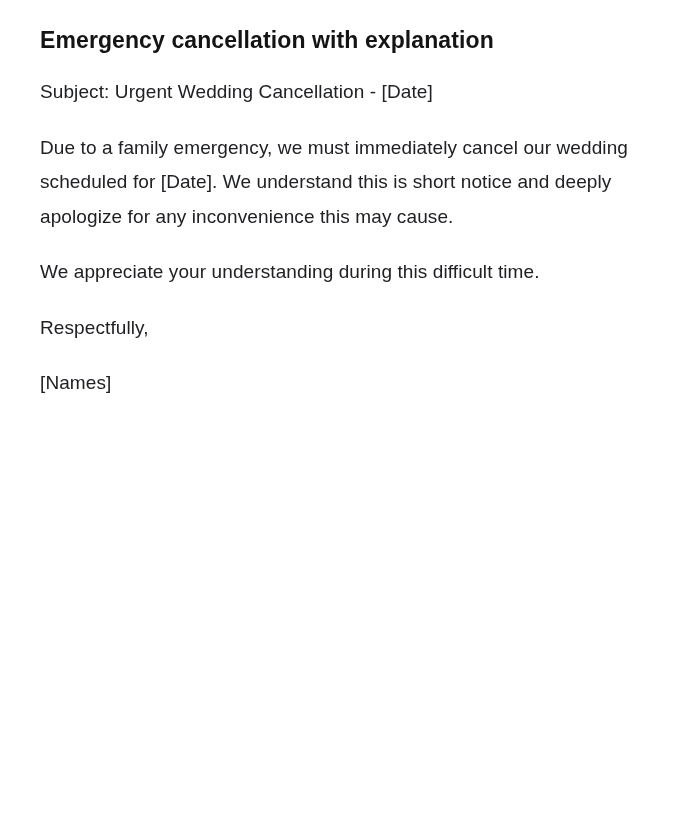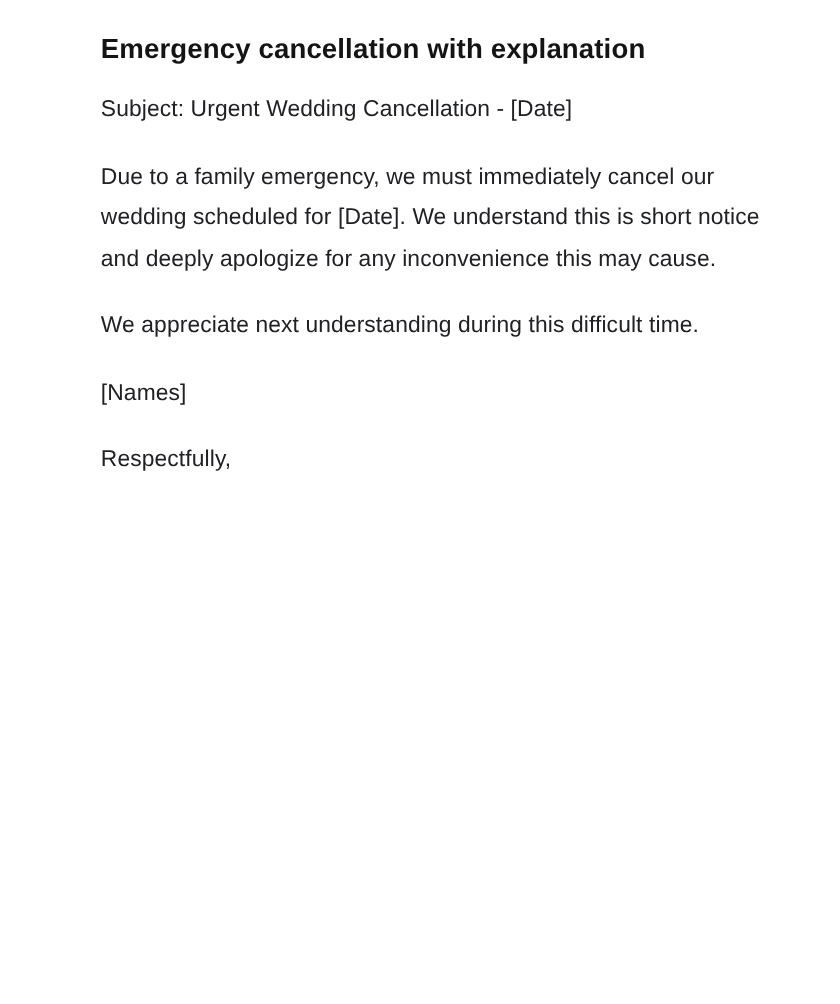--- a/index.html
+++ b/index.html
@@ -8,23 +8,22 @@
     background: #ffffff;
   }
   body {
     width: 700px;
     min-height: 837px;
     font-family: "Liberation Sans", "DejaVu Sans", sans-serif;
     color: #1f1f1f;
     -webkit-font-smoothing: antialiased;
   }
   .doc {
-    padding: 26px 40px 30px 60px;
+    padding: 26px 40px 30px 40px;
     box-sizing: border-box;
-    margin-left: 24px;
   }
   .doc h1 {
     font-size: 23px;
     line-height: 28px;
     font-weight: 700;
     color: #141414;
     margin: 0 0 14px 0;
     letter-spacing: 0.1px;
   }
   .doc p {
@@ -43,19 +42,19 @@
 <div class="doc">
   <h1>Emergency cancellation with explanation</h1>
 
   <p>Subject: Urgent Wedding Cancellation - [Date]</p>
 
 
   <p>Due to a family emergency, we must immediately cancel our wedding scheduled for [Date]. We understand this is short notice and deeply apologize for any inconvenience this may cause.</p>
 
 
 
-  <p>We appreciate next understanding during this difficult time.</p>
+  <p>We appreciate your understanding during this difficult time.</p>
+
+  <p>Respectfully,</p>
 
   <p>[Names]</p>
-
-  <p>Respectfully,</p>
 
 </div>
 
 </body></html>

